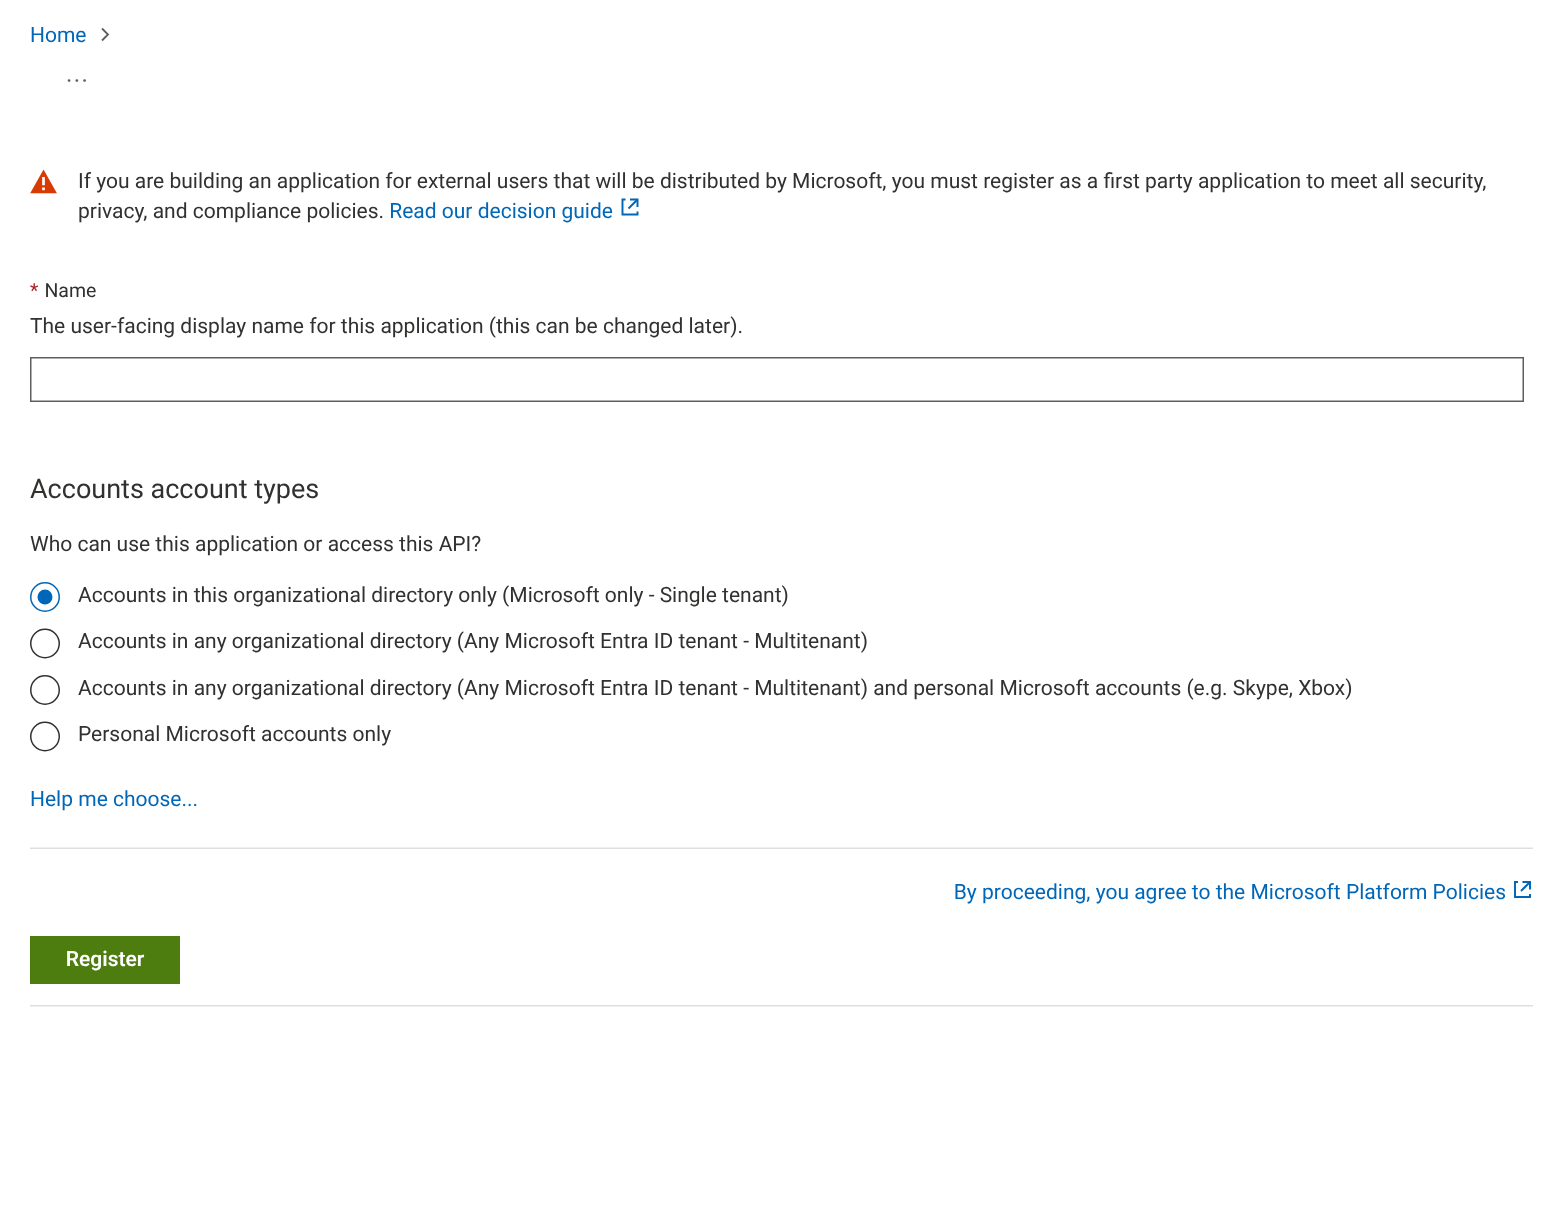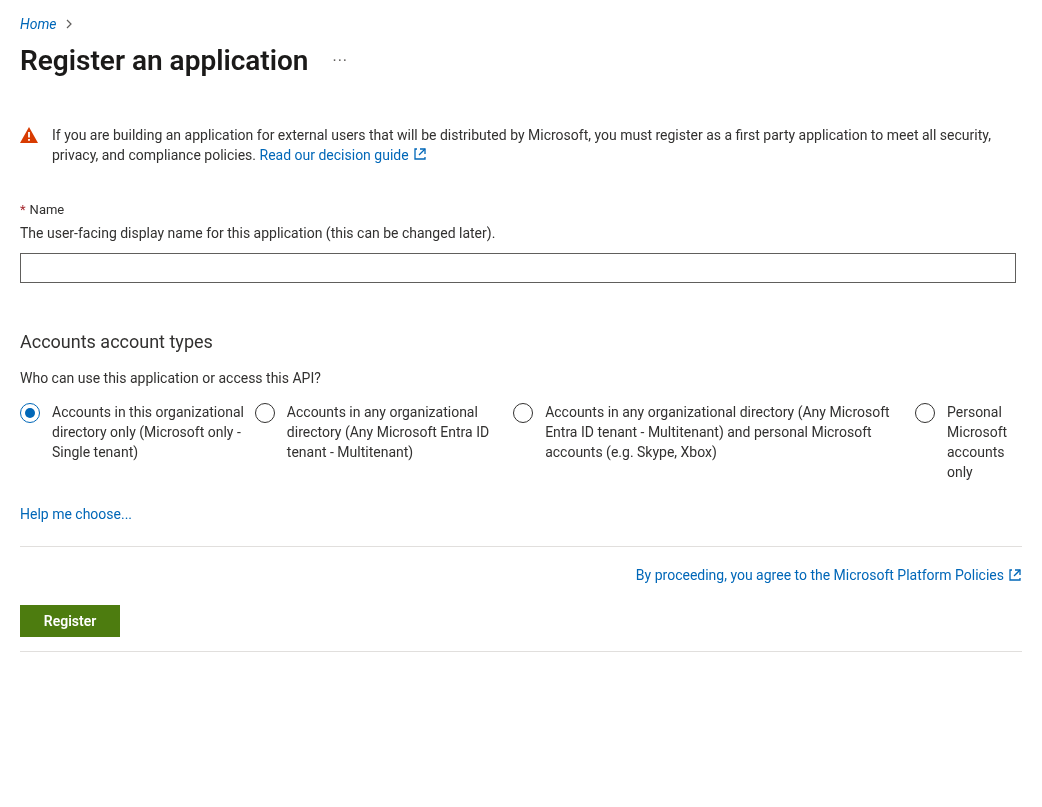--- a/index.html
+++ b/index.html
@@ -10,21 +10,20 @@
     body {
       font-family: "Segoe UI", -apple-system, BlinkMacSystemFont, Roboto, "Helvetica Neue", sans-serif;
       font-size: 14px;
       color: #323130;
       background: #ffffff;
       padding: 16px 20px;
     }
     .breadcrumb {
       font-size: 14px;
       margin-bottom: 12px;
-      font-style: italic;
     }
     .breadcrumb a {
       color: #0067b8;
       text-decoration: none;
     }
     .breadcrumb-sep {
       color: #605e5c;
       margin: 0 6px;
       font-size: 12px;
     }
@@ -106,21 +105,21 @@
       margin-top: 48px;
       margin-bottom: 18px;
     }
     .question {
       font-size: 14px;
       color: #323130;
       margin-bottom: 16px;
     }
     .radio-group {
       display: flex;
-      flex-direction: row;
+      flex-direction: column;
       gap: 10px;
       margin-bottom: 24px;
     }
     .radio-row {
       display: flex;
       align-items: flex-start;
       cursor: pointer;
     }
     .radio-circle {
       width: 20px;
@@ -192,21 +191,20 @@
 <div class="breadcrumb">
   <a href="#">Home</a>
   <span class="breadcrumb-sep">
     <svg width="8" height="10" viewBox="0 0 8 10">
         <path d="M1 1 L5 5 L1 9" stroke="#605e5c" stroke-width="1.2" fill="none"></path>
       </svg>
   </span>
 </div>
 
 <div class="page-title-row">
-  <h1 class="page-title">Register an application</h1>
   <span class="ellipsis-btn">···</span>
 </div>
 
 <div class="warning-banner">
   <span class="warning-icon">
     <svg width="18" height="16" viewBox="0 0 18 16">
       <path d="M9 0 L18 16 L0 16 Z" fill="#d83b01"></path>
       <rect x="8.1" y="5" width="1.8" height="5.5" fill="#fff"></rect>
       <rect x="8.1" y="12" width="1.8" height="1.8" fill="#fff"></rect>
     </svg>

